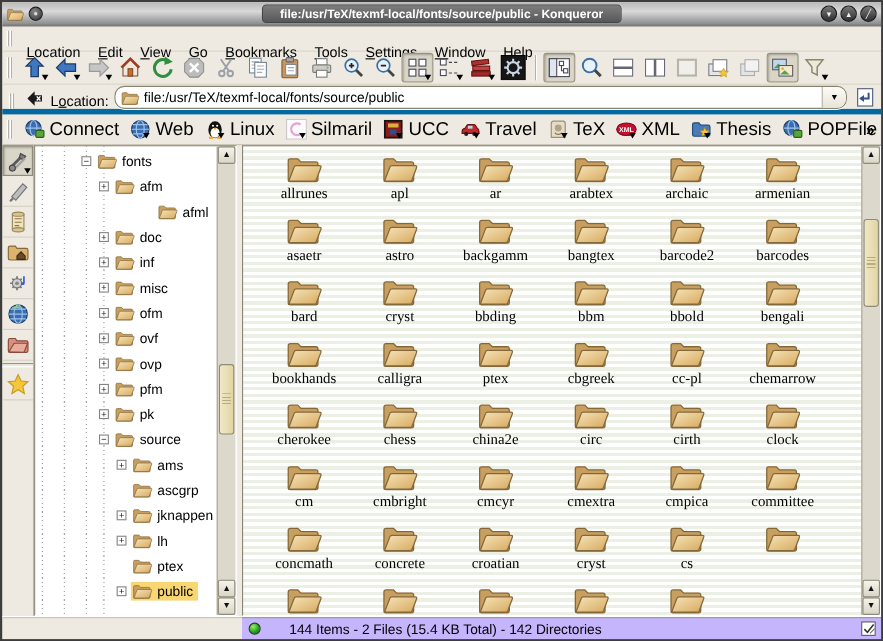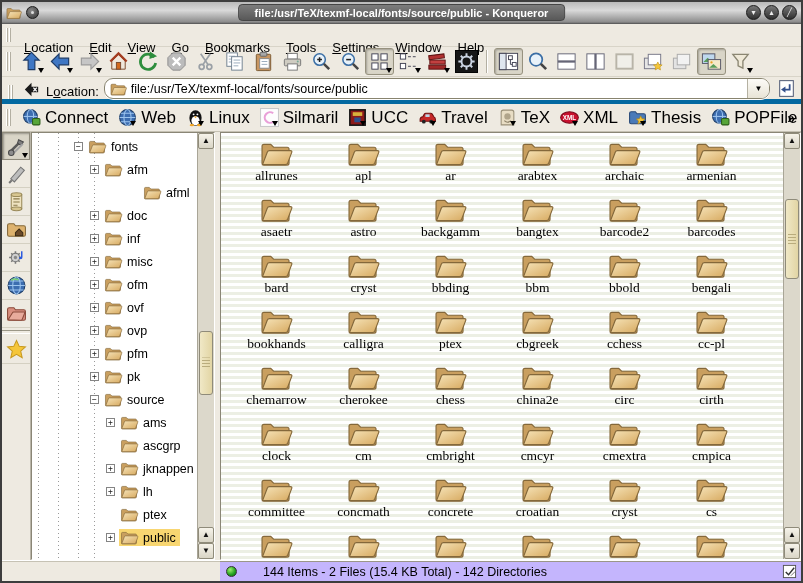--- a/index.html
+++ b/index.html
@@ -881,26 +881,20 @@
           <div class="fcell">
             <svg viewBox="0 0 34 28">
               <use href="#sym-folder"></use>
             </svg>
             <span class="flabel">cbgreek</span>
           </div>
           <div class="fcell">
             <svg viewBox="0 0 34 28">
               <use href="#sym-folder"></use>
             </svg>
-            <span class="flabel">cchess</span>
-          </div>
-          <div class="fcell">
-            <svg viewBox="0 0 34 28">
-              <use href="#sym-folder"></use>
-            </svg>
             <span class="flabel">cc-pl</span>
           </div>
           <div class="fcell">
             <svg viewBox="0 0 34 28">
               <use href="#sym-folder"></use>
             </svg>
             <span class="flabel">chemarrow</span>
           </div>
           <div class="fcell">
             <svg viewBox="0 0 34 28">

